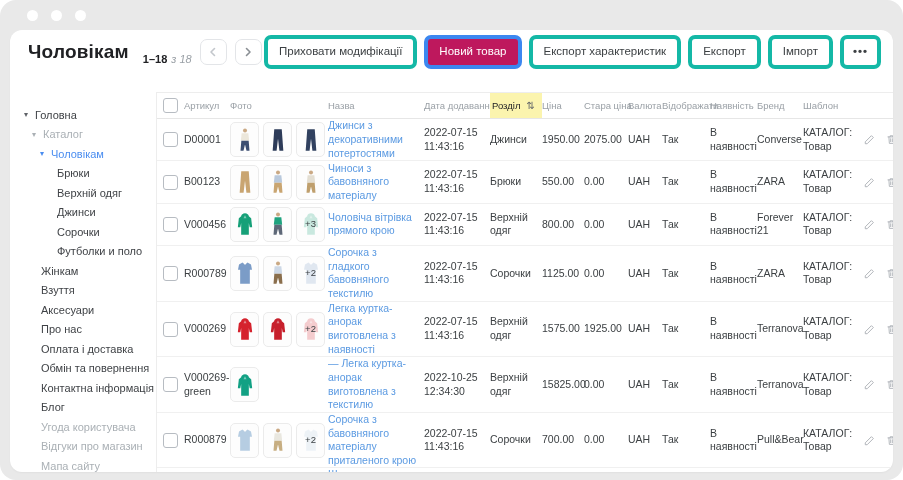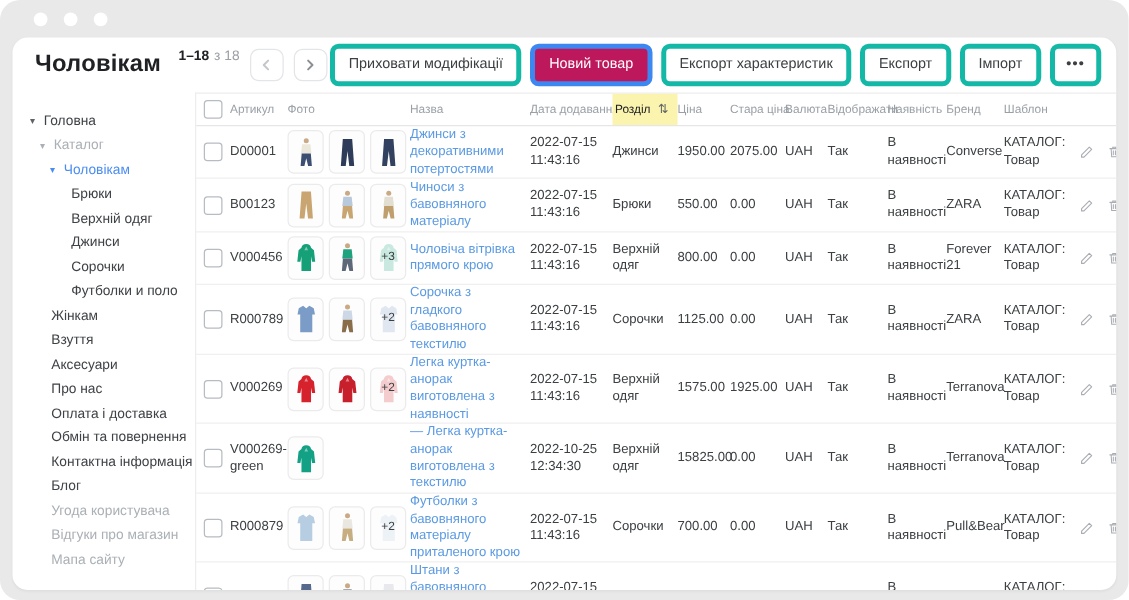--- a/index.html
+++ b/index.html
@@ -2,26 +2,26 @@
 <html><head>
 <meta charset="utf-8">
 <style>
   html,body{margin:0;padding:0;background:#fff;}
   body{font-family:"Liberation Sans","DejaVu Sans",sans-serif;-webkit-font-smoothing:antialiased;}
   .frame{position:relative;width:903px;height:480px;background:#e9e9e9;border-radius:16px;overflow:hidden;}
   
   .titlebar{height:30px;display:flex;align-items:center;gap:13px;padding-left:27px;}
   .dot{width:11px;height:11px;border-radius:50%;background:#fff;}
   
-  .card{position:absolute;left:10px;right:10px;top:30px;bottom:8px;background:#fff;border-radius:12px;overflow:hidden;display:flex;flex-direction:column;box-shadow:0 1px 2px rgba(0,0,0,.04);}
+  .card{position:absolute;left:10px;right:10px;top:30px;bottom:8px;background:#fff;border-radius:12px;overflow:hidden;display:flex;flex-direction:column;box-shadow:0 1px 2px rgba(0,0,0,.04);gap:18px;}
   .card-header{display:flex;align-items:center;height:44px;flex:0 0 auto;padding:0 12px 0 18px;}
   .page-title{font-size:19px;font-weight:700;color:#202124;margin:0 14px 0 0;letter-spacing:.2px;}
-  .pager{display:flex;align-items:flex-start;gap:8px;font-size:11px;}
+  .pager{display:flex;align-items:flex-end;gap:8px;font-size:11px;}
   .pager .range{font-weight:700;color:#202124;}
-  .pager .of{color:#9aa0a6;margin-left:-4px;}
+  .pager .of{color:#9aa0a6;margin-left:-4px;font-style:italic;}
   .pg-btn{width:27px;height:26px;border:1px solid #e3e5e8;border-radius:7px;background:#fff;display:flex;align-items:center;justify-content:center;cursor:pointer;padding:0;}
   .pg-btn svg{width:10px;height:10px;}
   .toolbar{margin-left:auto;display:flex;align-items:center;gap:7px;}
   .btn{border:4px solid #14b8a6;background:#fff;color:#3c4043;font-size:11.5px;font-family:inherit;padding:7px 11px;border-radius:7px;cursor:pointer;white-space:nowrap;line-height:1;}
   .btn.primary{background:#be185d;border-color:#3c87f0;color:#fff;}
   .btn.more{padding:7px 9px;font-weight:700;letter-spacing:1px;}
   
   .content{flex:1;display:flex;min-height:0;}
   .sidebar{width:141px;flex:0 0 auto;padding:13px 0 0 5px;font-size:11px;color:#3f4246;overflow:hidden;}
   .nav-item{display:flex;align-items:center;height:19.5px;cursor:pointer;white-space:nowrap;}
@@ -480,21 +480,21 @@
                   </svg>
                 </div>
                 <div class="thumb badge">
                   <svg viewBox="0 0 24 30">
                     <path d="M9 2.5 12 5l3-2.5 4.2 2.3L20.4 11h-2.6v17H6.2V11H3.6l1.2-6.2z" fill="#b6cde2"></path>
                     <path d="M12 5 10.4 3.3h3.2z" fill="#ffffff" opacity=".55"></path>
                   </svg>
                   <span class="plus">+2</span>
                 </div>
               </div>
-              <div class="cell name"><a class="name-link">Футболки з бавовняного матеріалу приталеного крою</a></div>
+              <div class="cell name"><a class="name-link">Сорочка з бавовняного матеріалу приталеного крою</a></div>
               <div class="cell date">2022-07-15 11:43:16</div>
               <div class="cell section">Сорочки</div>
               <div class="cell price">700.00</div>
               <div class="cell old">0.00</div>
               <div class="cell currency">UAH</div>
               <div class="cell display">Так</div>
               <div class="cell availability">В наявності</div>
               <div class="cell brand">Pull&amp;Bear</div>
               <div class="cell template">КАТАЛОГ: Товар</div>
               <div class="cell actions">

